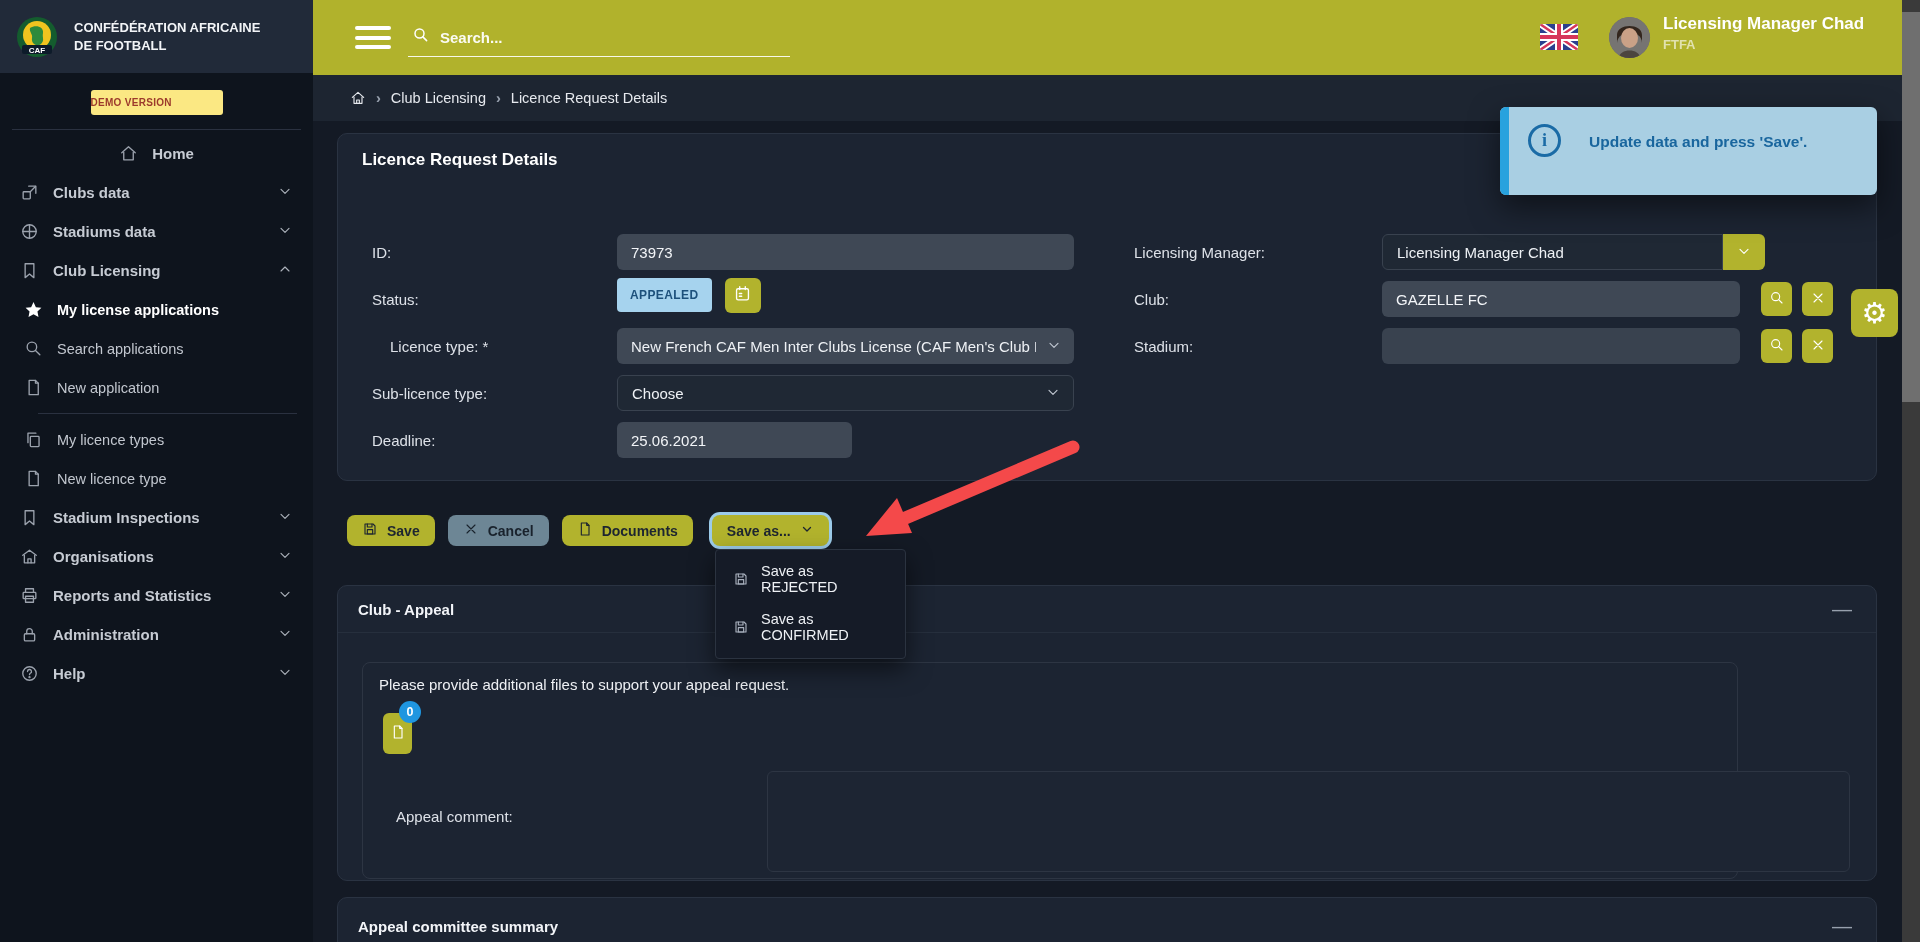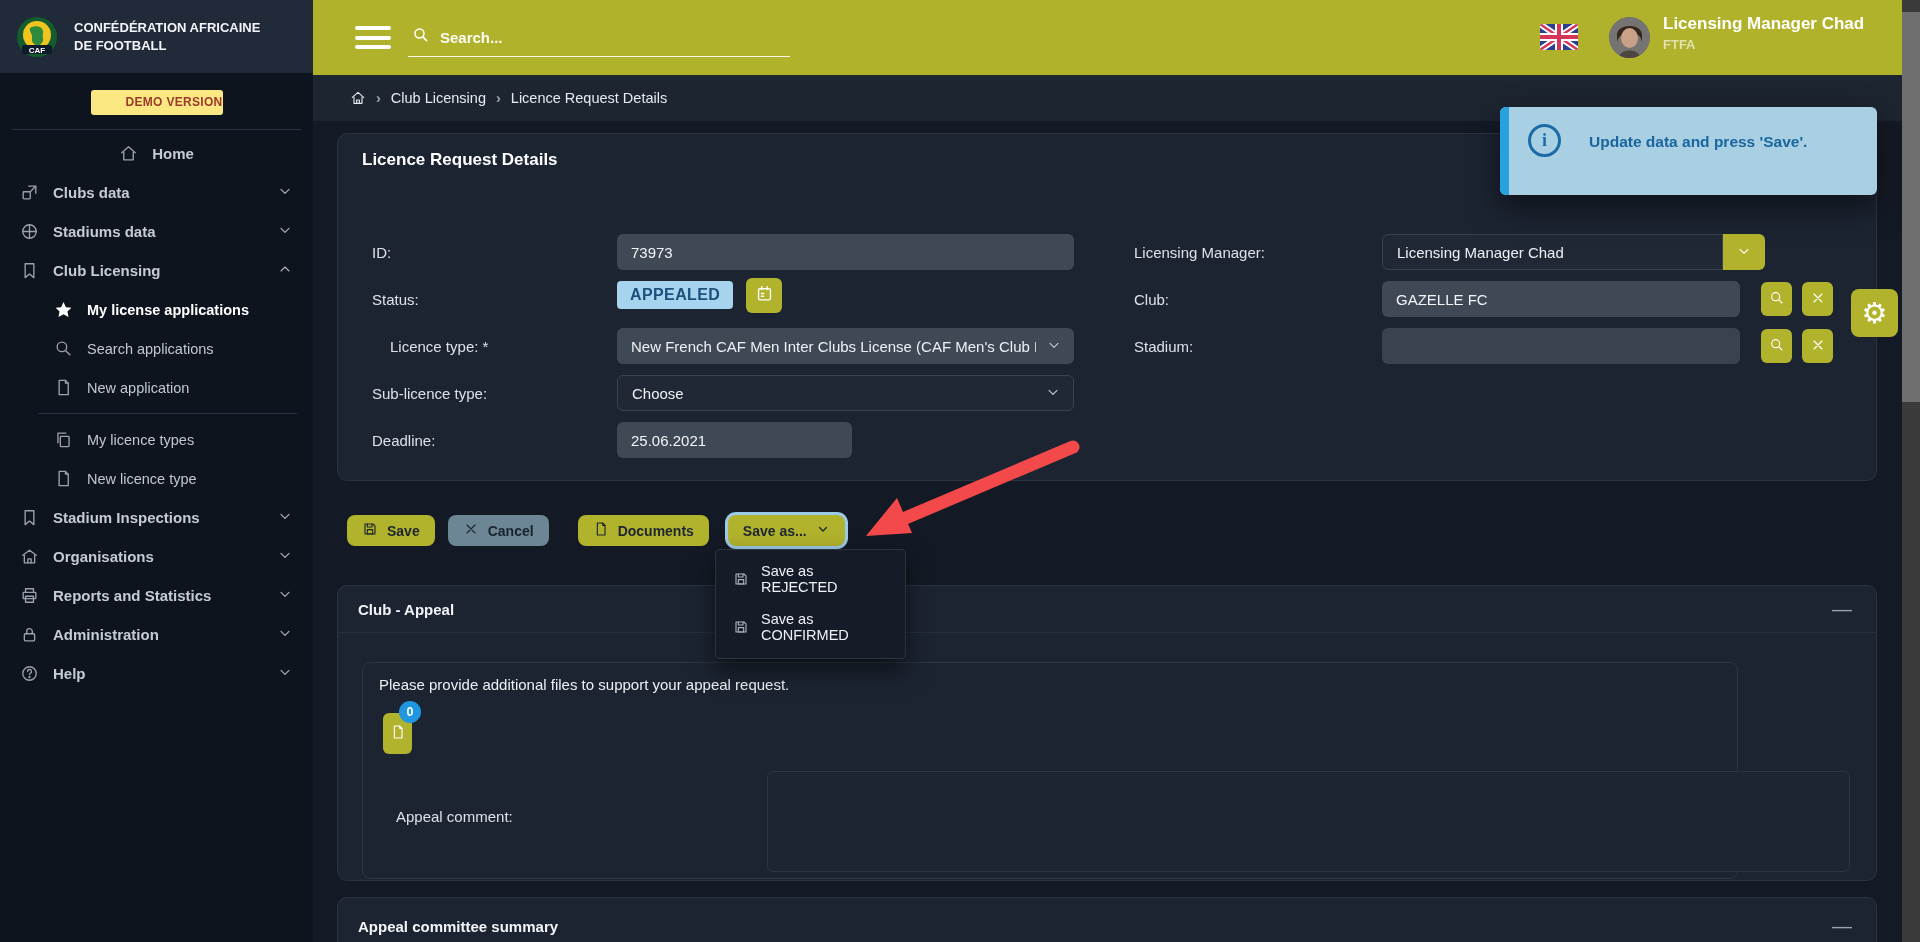--- a/index.html
+++ b/index.html
@@ -10,29 +10,29 @@
   
   .ic { width:19px; height:19px; stroke:currentColor; fill:none; stroke-width:1.7;
         stroke-linecap:round; stroke-linejoin:round; flex:0 0 auto; }
   .ic.sm { width:16px; height:16px; }
   .ic.fill { fill:currentColor; stroke:none; }
 
   
   #sidebar { position:absolute; left:0; top:0; width:313px; height:942px; background:#0e141d; z-index:5; }
   #logohead { height:73px; background:#212a39; display:flex; align-items:center; padding:0 14px 0 16px; }
   #logohead .org { font-size:13px; font-weight:bold; color:#f2f4f7; line-height:1.35; margin-left:16px; width:200px; }
-  #demobadge { display:block; margin:17px auto 0; width:132px; height:25px; line-height:25px; text-align:right;
-    background:#fbe883; color:#9c3a2c; font-weight:bold; font-size:12px; border-radius:3px; letter-spacing:.3px; }
+  #demobadge { display:block; margin:17px auto 0; width:132px; height:25px; line-height:25px; text-align:left;
+    background:#fbe883; color:#9c3a2c; font-weight:bold; font-size:10px; border-radius:3px; letter-spacing:.3px; }
   .sdivider { border-top:1px solid #2a3140; margin:14px 12px 4px 12px; }
   .subdivider { border-top:1px solid #2a3140; margin:6px 16px 6px 38px; }
   .nav-item { display:flex; align-items:center; height:39px; padding:0 20px; color:#c6cbd3;
     font-size:15px; font-weight:bold; cursor:pointer;justify-content:center; }
   .nav-item .lbl { margin-left:14px; }
   .nav-item .chev { margin-left:auto; color:#aeb4bd; }
-  .nav-sub { display:flex; align-items:center; height:39px; padding:0 20px 0 54px; color:#c2c7cf;
+  .nav-sub { display:flex; align-items:center; height:39px; padding:0 20px 0 24px; color:#c2c7cf;
     font-size:14.5px; cursor:pointer; }
   .nav-sub .lbl { margin-left:14px; }
   .nav-sub.active { color:#ffffff; font-weight:bold; }
   .nav-icon { color:#9ba2ad; display:flex; }
   .nav-sub.active .nav-icon { color:#ffffff; }
 
   
   #topbar { position:absolute; left:313px; top:0; width:1589px; height:75px; background:#b1b22c; }
   #hamburger { position:absolute; left:42px; top:26px; width:36px; height:23px; cursor:pointer; }
   #hamburger span { display:block; height:4px; background:#fff; border-radius:2px; margin-bottom:5.5px; }
@@ -64,22 +64,22 @@
   #card-details { left:337px; top:133px; width:1540px; height:348px; }
   #card-details .pagettl { position:absolute; left:24px; top:16px; font-size:17px; font-weight:bold; color:#fff; }
   .frow { position:absolute; height:36px; display:flex; align-items:center; }
   .flabel { font-size:15px; color:#dde1e8; }
   .tinput { background:#3f4855; border:none; border-radius:6px; height:36px; color:#f3f5f8; font-size:15px;
     padding:0 14px; font-family:"Liberation Sans", sans-serif; outline:none; }
   .dselect { background:#1f2834; border:1px solid #39424f; border-radius:6px; height:36px; display:flex;
     align-items:center; padding:0 12px 0 14px; font-size:15px; color:#eef1f5; cursor:pointer; }
   .gselect { background:#3f4855; border:none; }
   .dselect .chev { margin-left:auto; color:#c3cad4; }
-  .badge { background:#a6d3ee; color:#1d517c; font-size:16px; font-weight:bold; letter-spacing:.4px;
-    border-radius:4px; height:28px; display:inline-flex; align-items:center; padding:0 13px; }
+  .badge { background:#a6d3ee; color:#1d517c; font-size:12px; font-weight:bold; letter-spacing:.4px;
+    border-radius:4px; height:34px; display:inline-flex; align-items:center; padding:0 13px; }
   .gbtn { background:#b2b32d; color:#ffffff; border:none; border-radius:6px; display:inline-flex;
     align-items:center; justify-content:center; cursor:pointer; }
 
   
   .btn { display:inline-flex; align-items:center; justify-content:center; gap:9px; height:31px; border-radius:8px;
     font-size:14px; font-weight:bold; color:#1d2530; padding:0 15px; cursor:pointer; border:none;
     font-family:"Liberation Sans", sans-serif; }
   .btn.green { background:#b2b32d; }
   .btn.gray  { background:#6d8695; color:#19222c; }
   .btn.focusring { box-shadow:0 0 0 3px #9ccbe9; }
@@ -454,21 +454,21 @@
           <rect x="8" y="13" width="8" height="6.5"></rect>
         </svg></span>
     <span>Save</span>
   </button>
   <button class="btn gray" style="margin-left:13px;">
     <span><svg class="ic sm" viewBox="0 0 24 24">
           <path d="M6 6l12 12M18 6 6 18"></path>
         </svg></span>
     <span>Cancel</span>
   </button>
-  <button class="btn green" style="margin-left:29px;">
+  <button class="btn green" style="margin-left:13px;">
     <span><svg class="ic sm" viewBox="0 0 24 24">
           <path d="M6.5 3h8l3.5 3.5V21h-11.5z"></path>
           <path d="M14.5 3v3.5H18"></path>
         </svg></span>
     <span>Documents</span>
   </button>
   <button class="btn green focusring" style="margin-left:19px;">
     <span>Save as...</span>
     <span><svg class="ic sm" viewBox="0 0 24 24" style="width:14px;height:14px;stroke-width:2.2">
           <path d="M6 9.5l6 6 6-6"></path>

